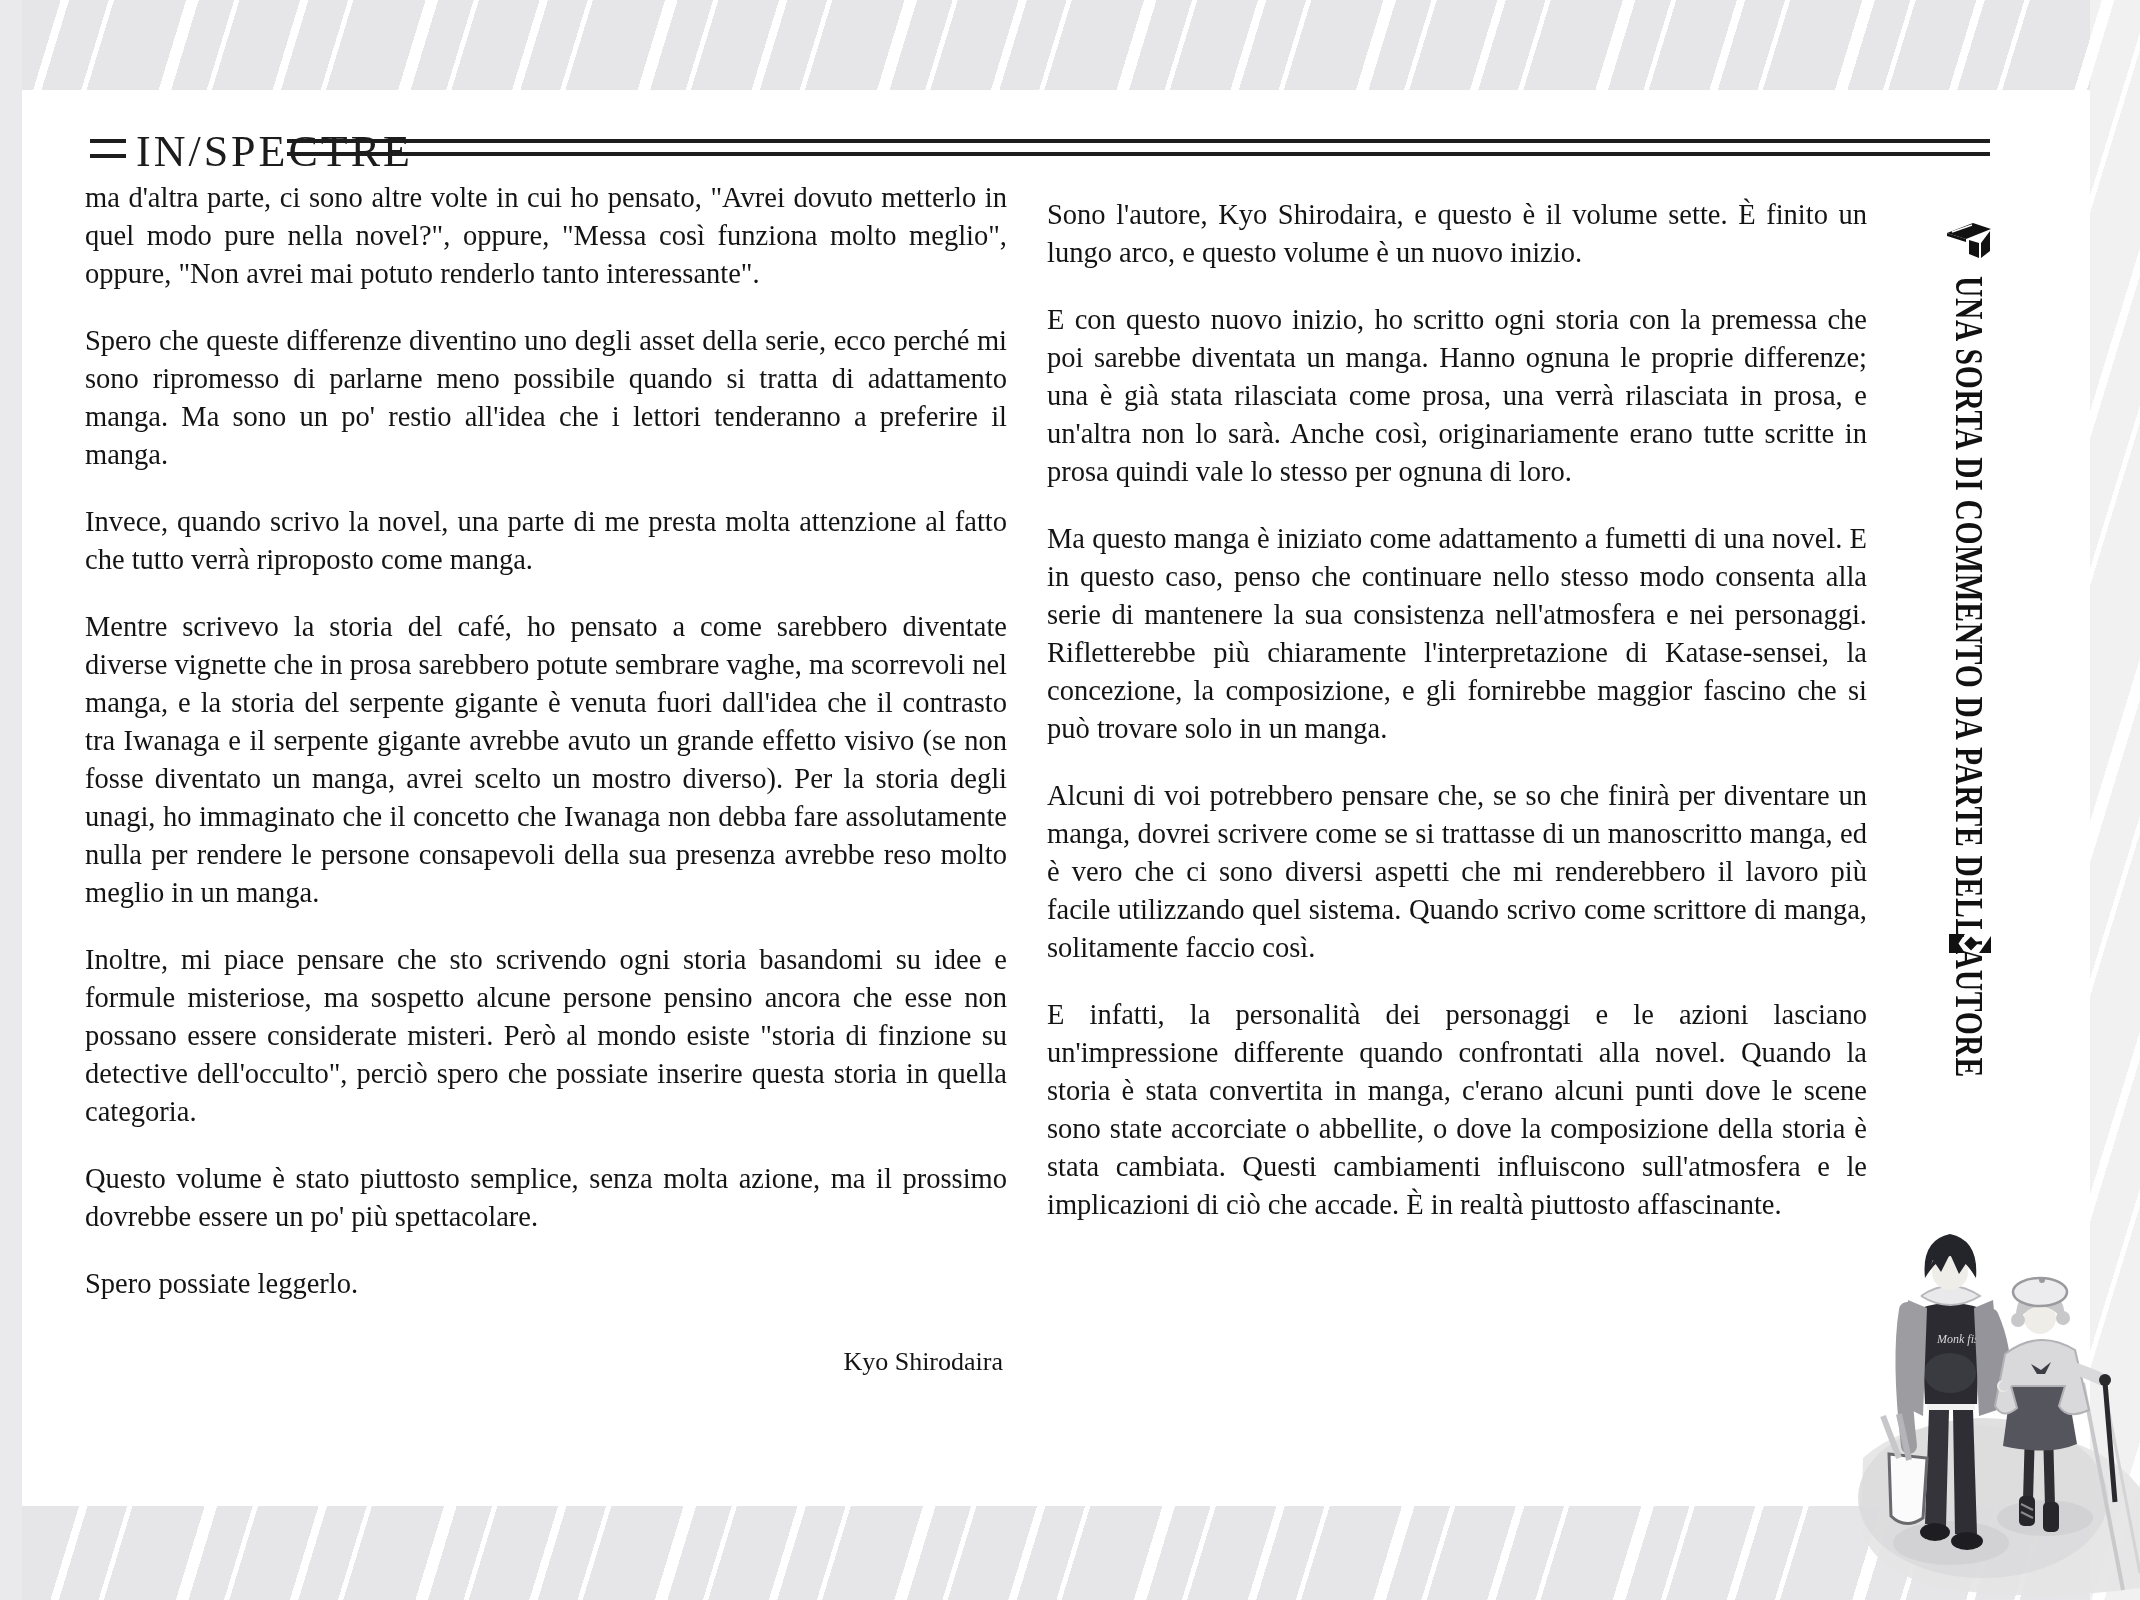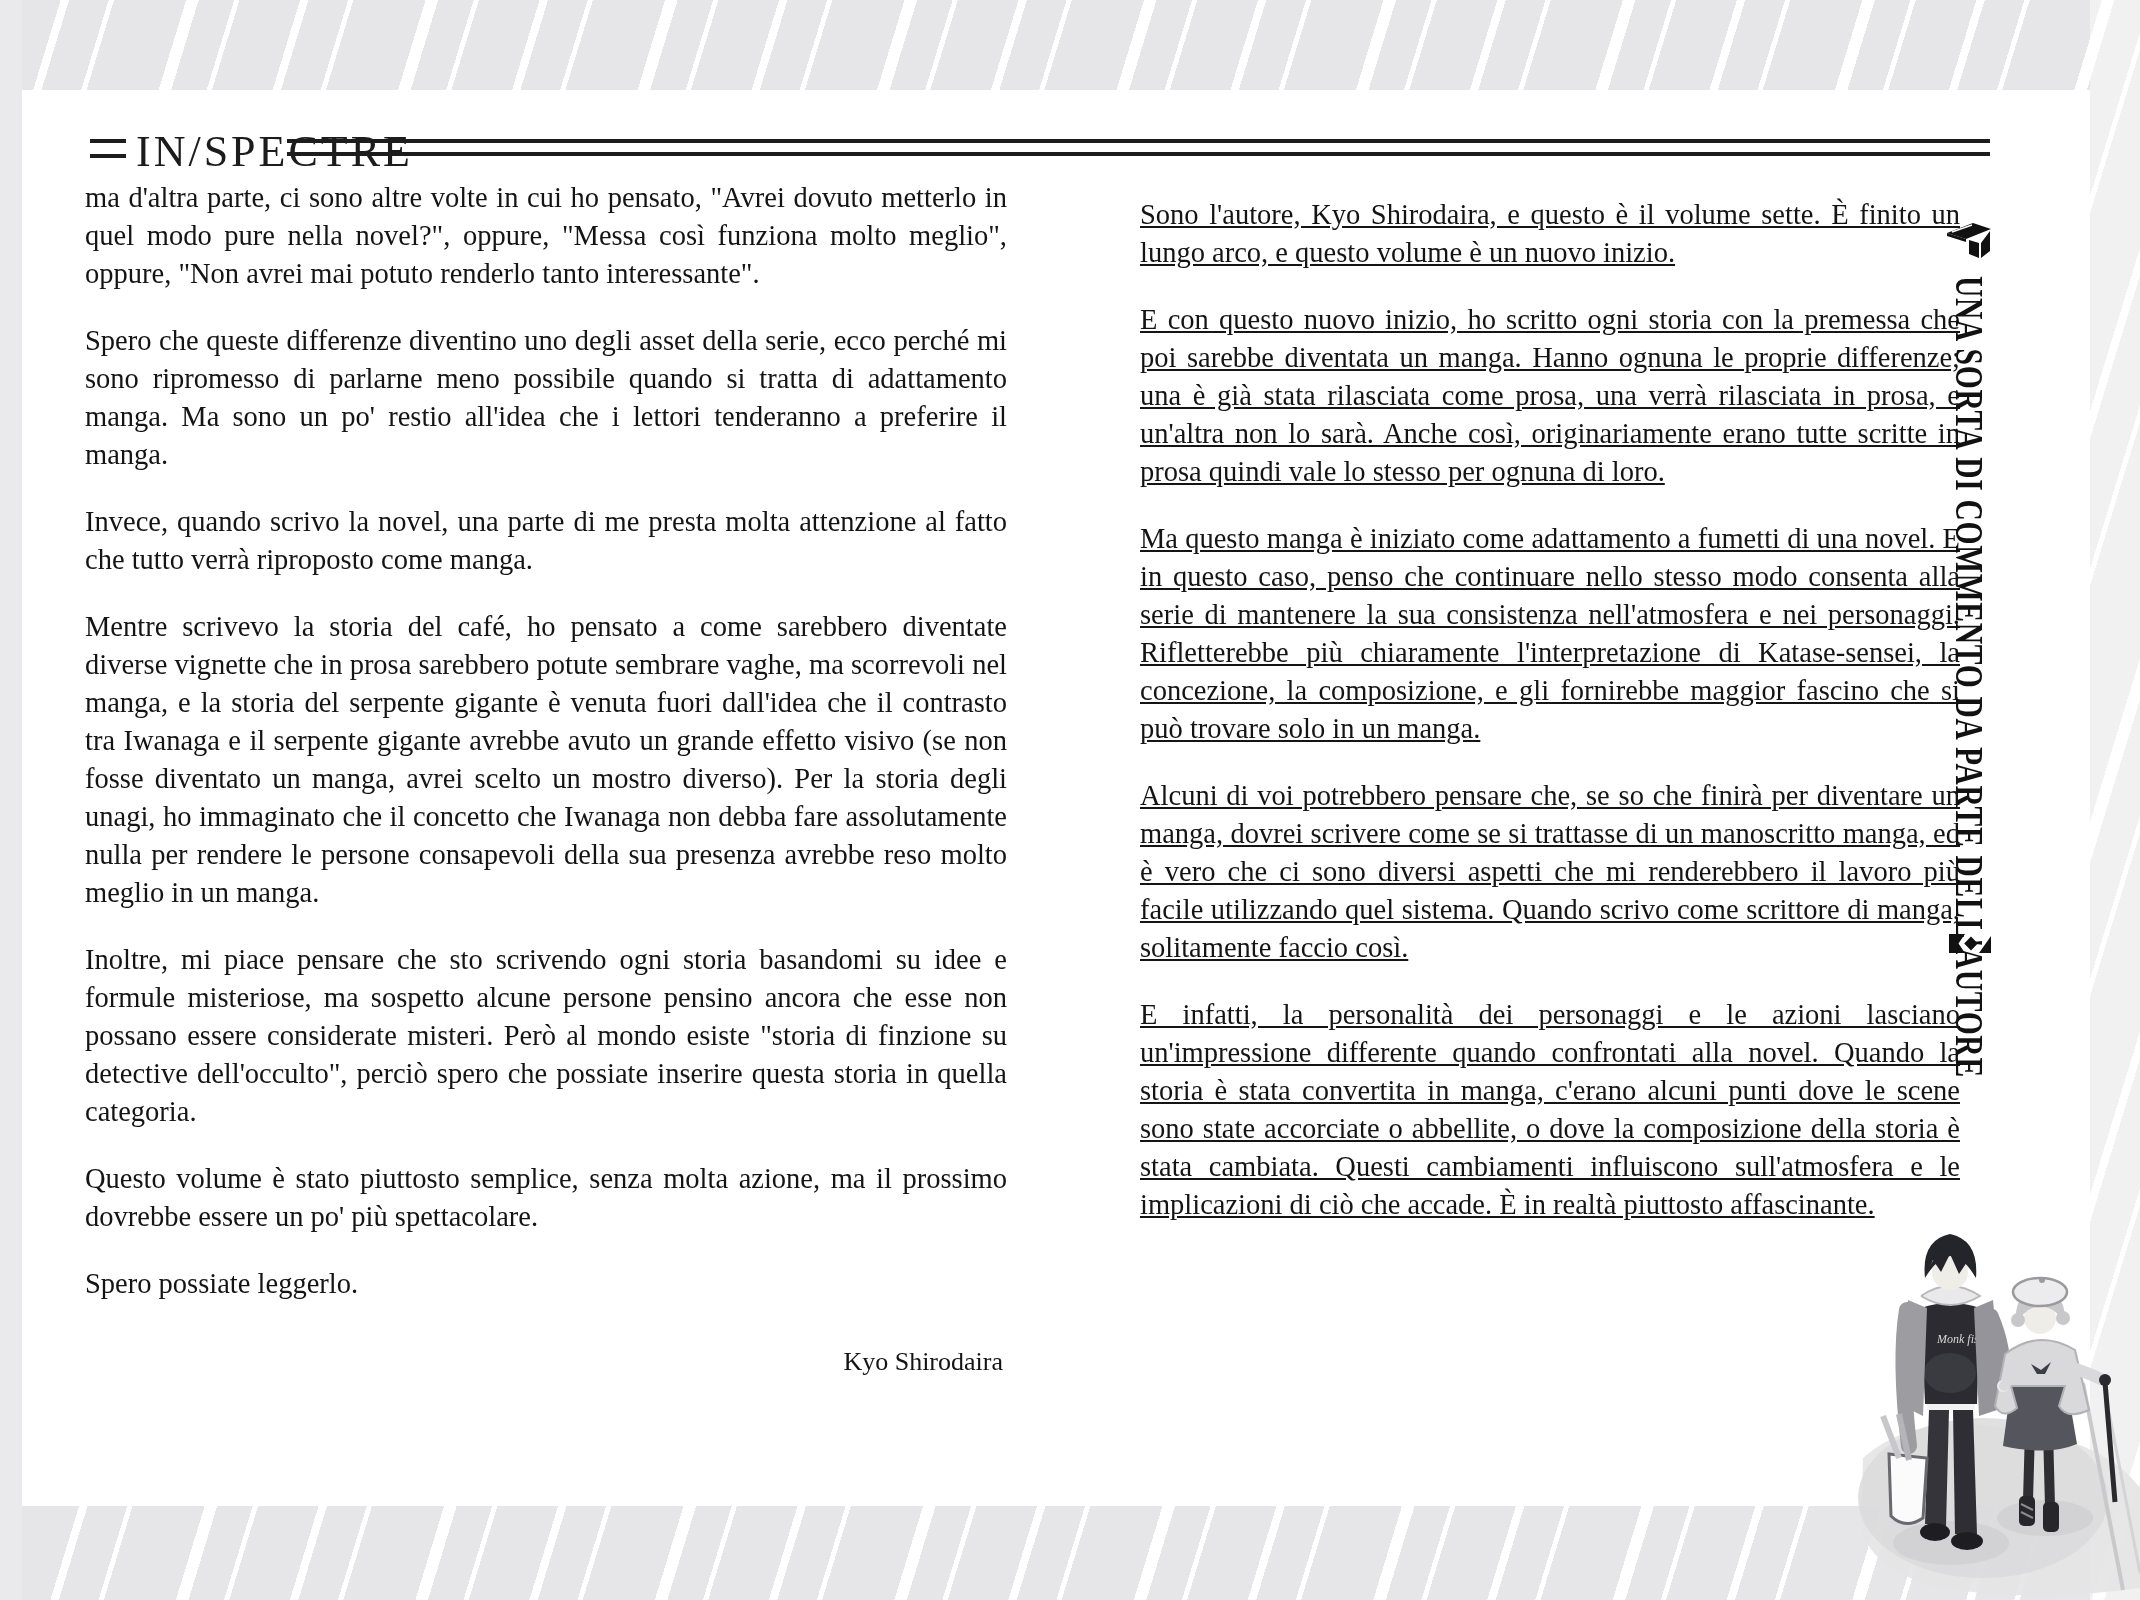--- a/index.html
+++ b/index.html
@@ -35,21 +35,21 @@
     position:absolute;left:136px;top:126px;
     font-size:44px;letter-spacing:3px;color:#1c1c1c;white-space:nowrap;
     font-family:"Liberation Serif", serif;
   }
   .header-rule{position:absolute;left:287px;top:139px;width:1703px;height:9px;
     border-top:4px solid #1d1d1d;border-bottom:4px solid #1d1d1d;}
   
   .col{position:absolute;color:#141414;font-size:28.5px;line-height:38px;
     text-align:justify;}
   .col-left{left:85px;top:179px;width:922px;}
-  .col-right{left:1140px;top:196px;width:820px;text-decoration:underline;}
+  .col-right{left:1047px;top:196px;width:820px;}
   .col p{margin:0 0 29px 0;}
   .signature{margin-top:40px;text-align:right;font-size:26px;color:#141414;padding-right:4px;}
   
   .v-title{
     position:absolute;left:1994px;top:276px;
     transform:rotate(90deg) scaleX(0.72);
     transform-origin:top left;
     font-size:41px;font-weight:bold;letter-spacing:1px;color:#111;
     white-space:nowrap;font-family:"Liberation Serif", serif;
   }

